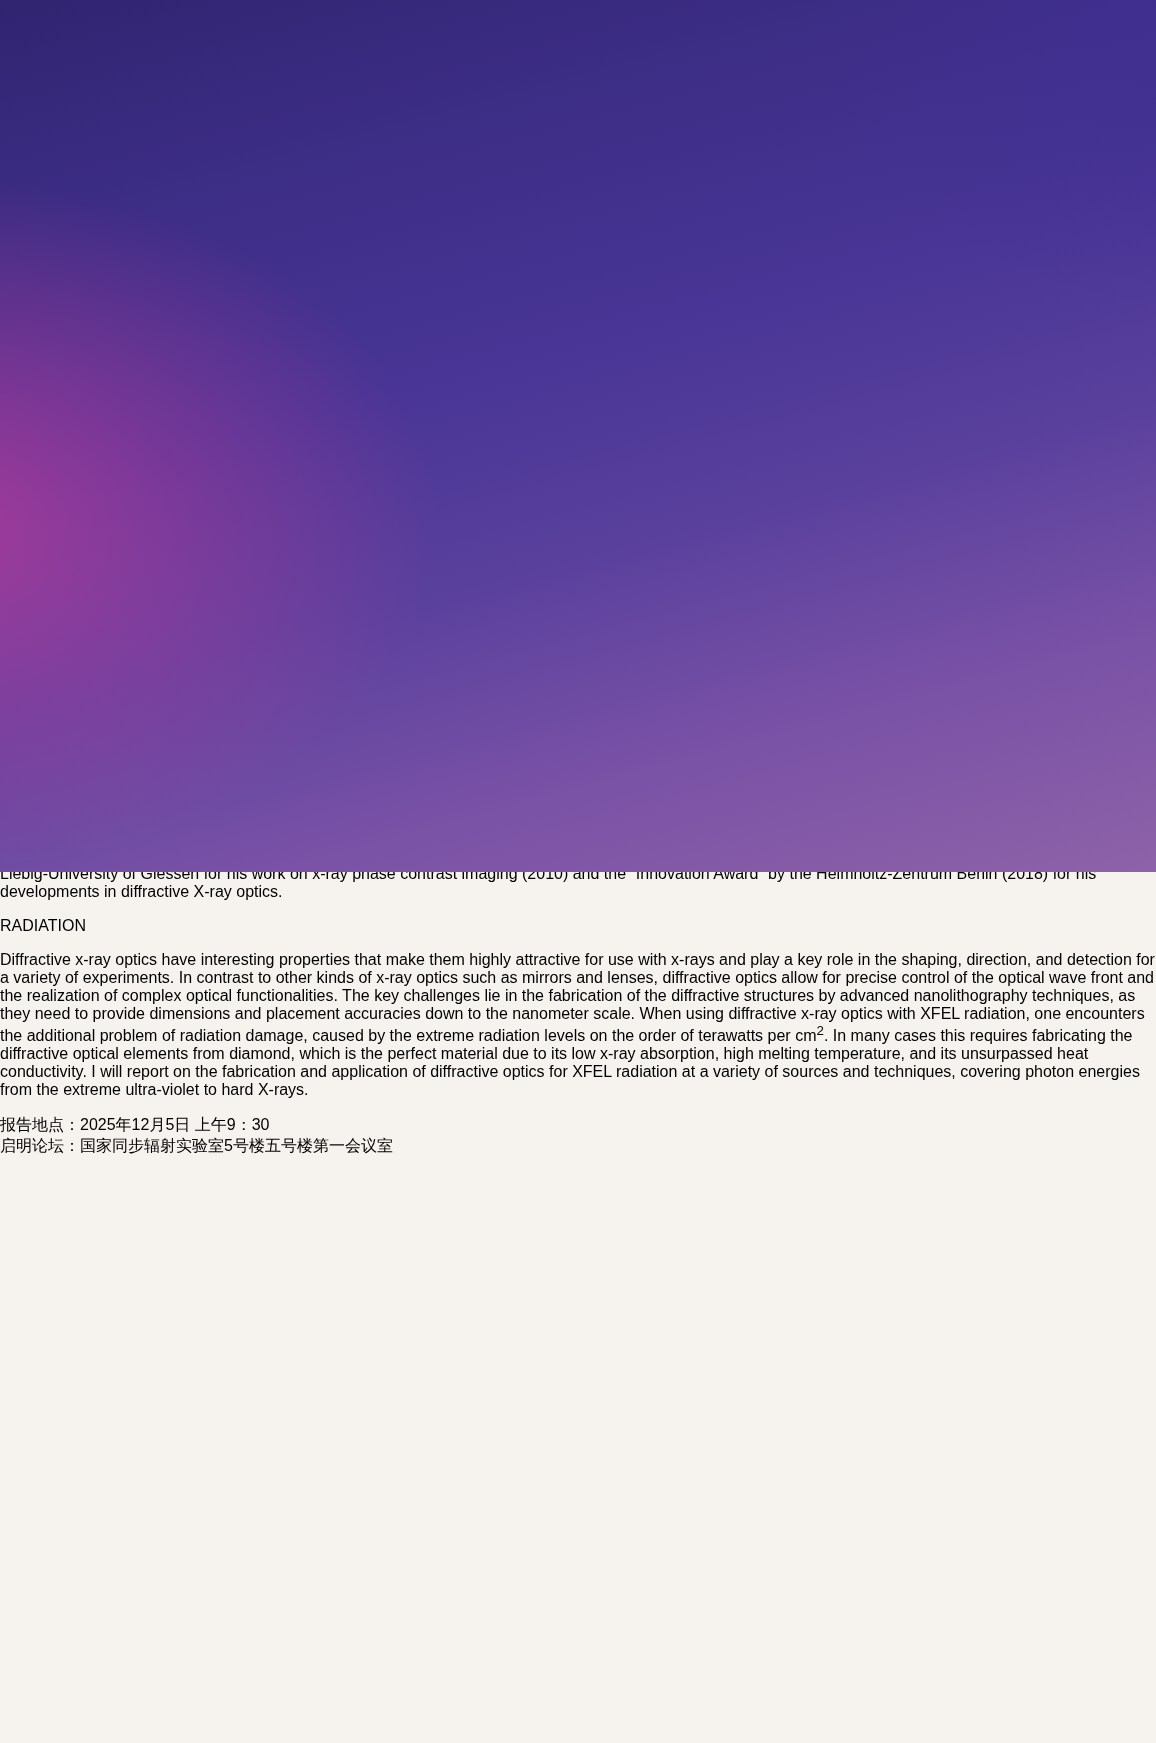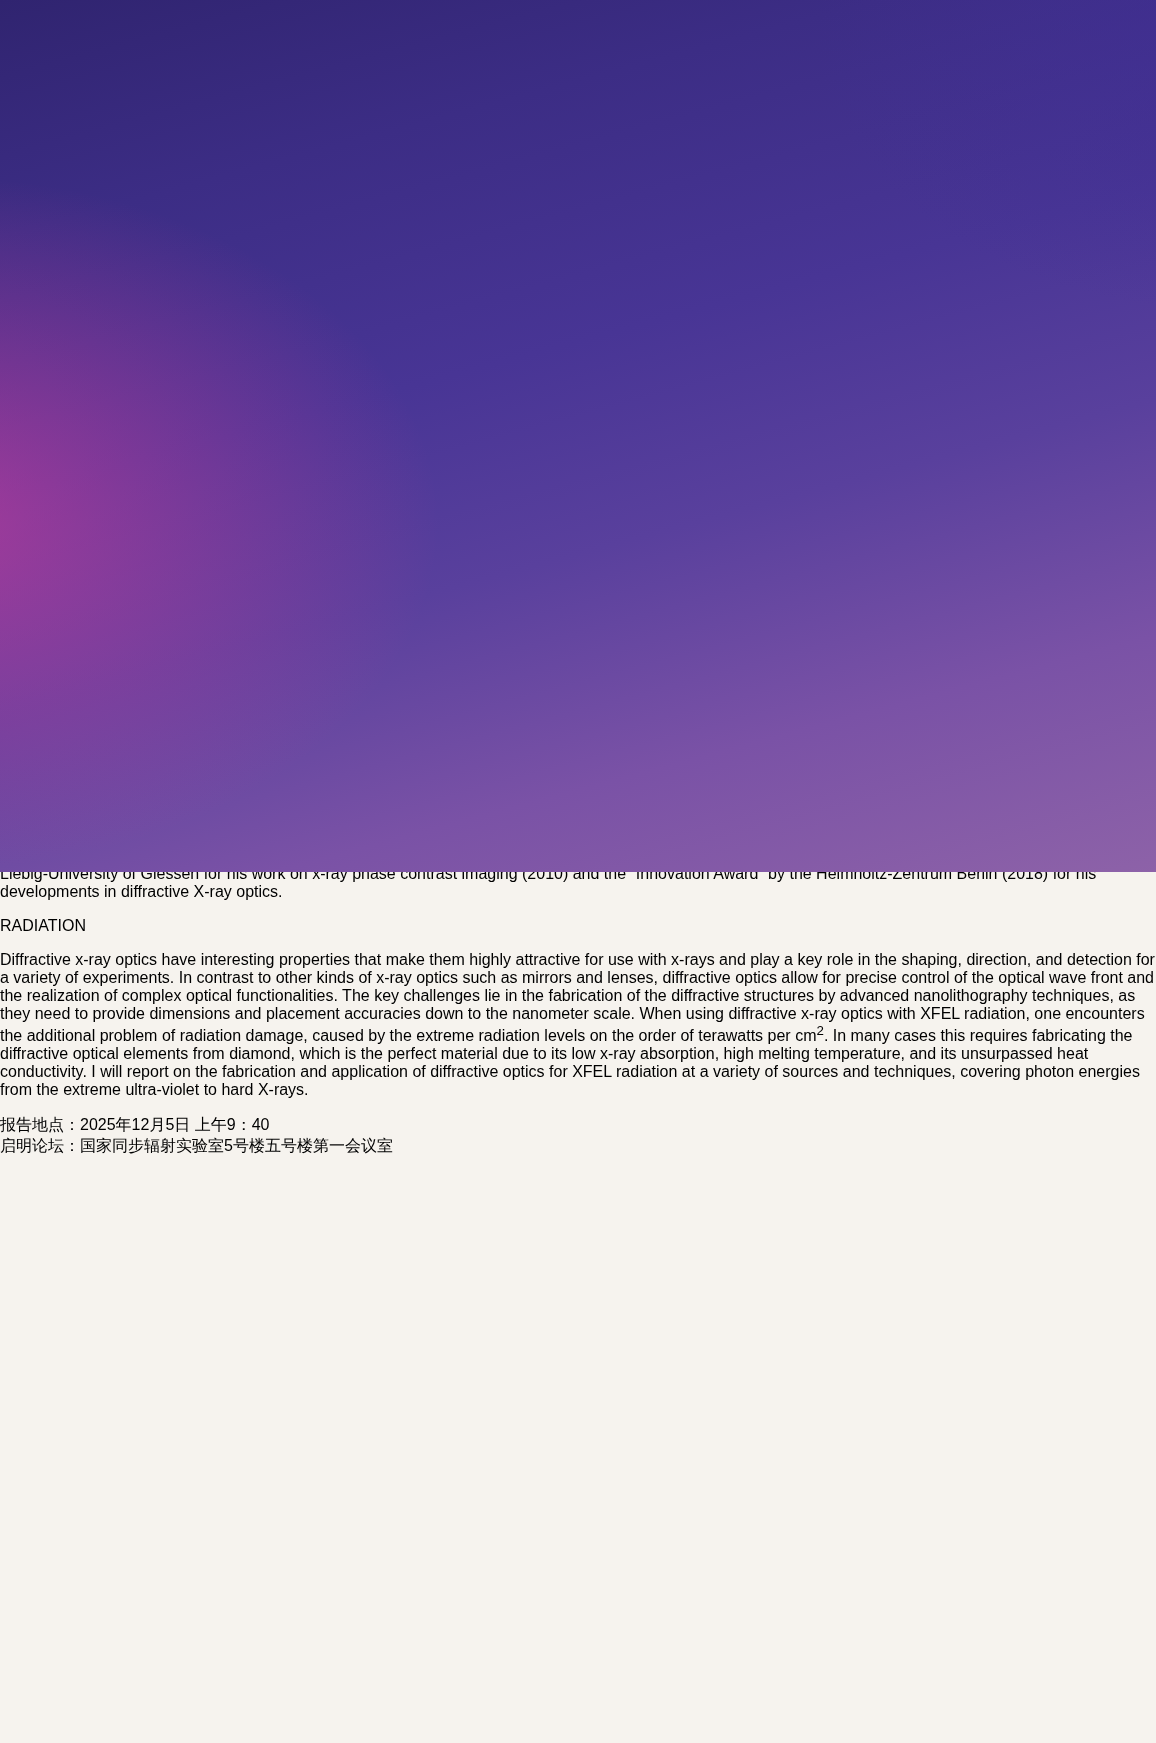--- a/index.html
+++ b/index.html
@@ -267,19 +267,19 @@
 
   
   <div class="sec-head h-bio">BIOGRAPHY</div>
   <p class="body-text bio-text"><span>In 1993 Dr. C. David received his PhD on “Electron-beam Lithography for the Fabrication of Fresnel Zone plates” from the University of Göttingen, Germany. After a postdoctoral stay at the University of Heidelberg, Germany, working on the application of organic self-assembled monolayers in nanolithography, he joined the Paul Scherrer Institute (PSI) in 1996, to work on the nanofabrication of optical and electronic devices by electron-beam lithography. In 2002, he became Head of the X-Ray Nano-Optics Group at PSI. David’s research focuses on applying micro- and nanofabrication techniques for advanced X-ray optics, imaging techniques, and instrumentation. He is author or coauthor of more than 400 peer reviewed scientific publications (H-index 76). He was awarded the “</span><span class="misspell">Röntgen</span><span> Prize” by the Justus-Liebig-University of Giessen for his work on x-ray phase contrast imaging (2010) and the “Innovation Award” by the Helmholtz-Zentrum Berlin (2018) for his developments in diffractive X-ray optics.</span></p>
 
   
   <div class="sec-head h-abs">RADIATION</div>
   <p class="body-text abs-text"><span>Diffractive x-ray optics have interesting properties that make them highly attractive for use with x-rays and play a key role in the shaping, direction, and detection for a variety of experiments. In contrast to other kinds of x-ray optics such as mirrors and lenses, diffractive optics allow for precise control of the optical wave front and the realization of complex optical functionalities. The key challenges lie in the fabrication of the diffractive structures by advanced nanolithography techniques, as they need to provide dimensions and placement accuracies down to the nanometer scale. When using diffractive x-ray optics with XFEL radiation, one encounters the additional problem of radiation damage, caused by the extreme radiation levels on the order of terawatts per cm</span><sup>2</sup><span>. In many cases this requires fabricating the diffractive optical elements from diamond, which is the perfect material due to its low x-ray absorption, high melting temperature, and its unsurpassed heat conductivity. I will report on the fabrication and application of diffractive optics for XFEL radiation at a variety of sources and techniques, covering photon energies from the extreme ultra-violet to hard X-rays.</span></p>
 
   
-  <div class="event-line ev-time"><span>报告地点：</span><span>2025年12月5日  上午9：40</span></div>
+  <div class="event-line ev-time"><span>报告地点：</span><span>2025年12月5日  上午9：30</span></div>
   <div class="event-line ev-loc"><span>启明论坛：</span><span>国家同步辐射实验室5号楼五号楼第一会议室</span></div>
 
   
   <div class="bstrip"></div>
 
 </div>
 
 </body></html>

